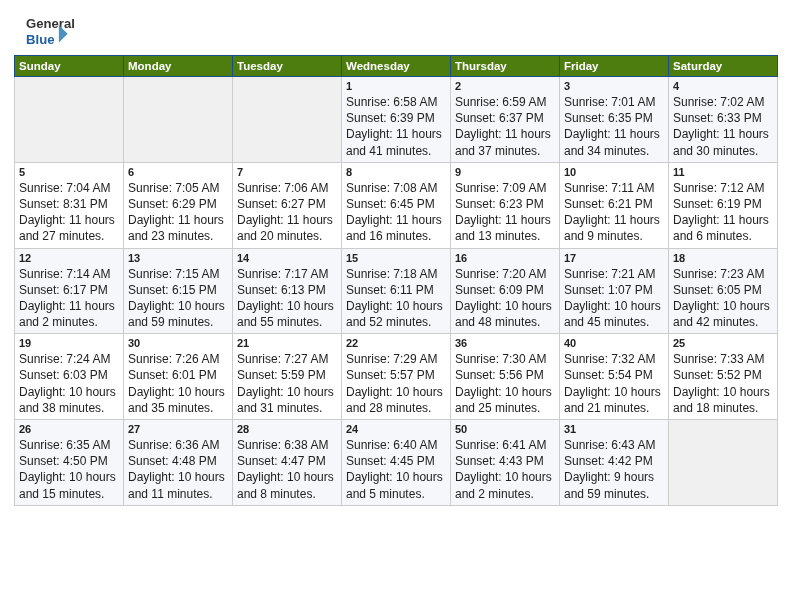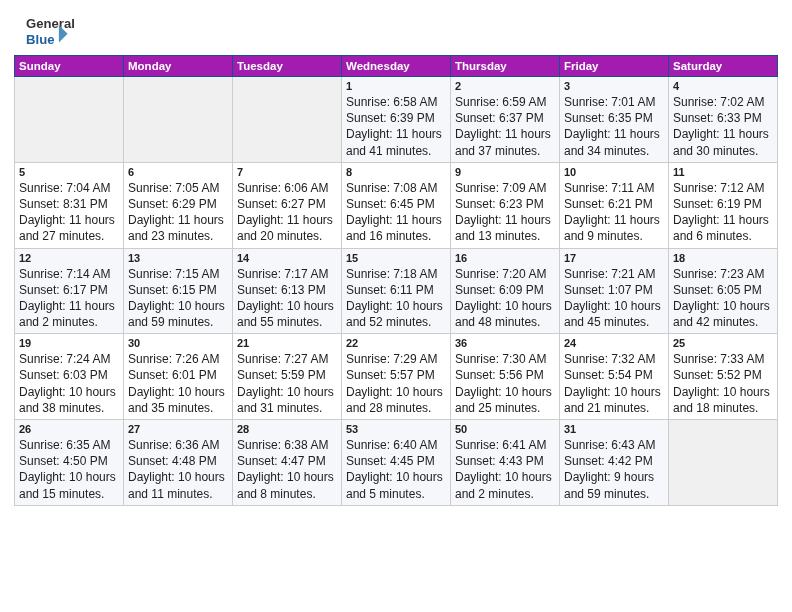--- a/index.html
+++ b/index.html
@@ -42,21 +42,21 @@
     .location {
       font-size: 13px;
       color: #444;
     }
     .calendar-table {
       width: 100%;
       border-collapse: collapse;
       table-layout: fixed;
     }
     .calendar-table thead tr th {
-      background-color: #a21caf;
+      background-color: #4d7c0f;
       color: #fff;
       font-size: 11.5px;
       font-weight: bold;
       padding: 4px 4px;
       text-align: left;
       border: 1px solid #1a4e8a;
     }
     .calendar-table tbody tr td {
       vertical-align: top;
       border: 1px solid #ccc;
@@ -161,21 +161,21 @@
           </td>
           <td>
             <span class="day-num">6</span>
             <div class="cell-info">Sunrise: 7:05 AM
 Sunset: 6:29 PM
 Daylight: 11 hours
 and 23 minutes.</div>
           </td>
           <td>
             <span class="day-num">7</span>
-            <div class="cell-info">Sunrise: 6:06 AM
+            <div class="cell-info">Sunrise: 7:06 AM
 Sunset: 6:27 PM
 Daylight: 11 hours
 and 20 minutes.</div>
           </td>
           <td>
             <span class="day-num">8</span>
             <div class="cell-info">Sunrise: 7:08 AM
 Sunset: 6:45 PM
 Daylight: 11 hours
 and 16 minutes.</div>
@@ -283,21 +283,21 @@
 and 28 minutes.</div>
           </td>
           <td>
             <span class="day-num">36</span>
             <div class="cell-info">Sunrise: 7:30 AM
 Sunset: 5:56 PM
 Daylight: 10 hours
 and 25 minutes.</div>
           </td>
           <td>
-            <span class="day-num">24</span>
+            <span class="day-num">40</span>
             <div class="cell-info">Sunrise: 7:32 AM
 Sunset: 5:54 PM
 Daylight: 10 hours
 and 21 minutes.</div>
           </td>
           <td>
             <span class="day-num">25</span>
             <div class="cell-info">Sunrise: 7:33 AM
 Sunset: 5:52 PM
 Daylight: 10 hours
@@ -320,21 +320,21 @@
 and 11 minutes.</div>
           </td>
           <td>
             <span class="day-num">28</span>
             <div class="cell-info">Sunrise: 6:38 AM
 Sunset: 4:47 PM
 Daylight: 10 hours
 and 8 minutes.</div>
           </td>
           <td>
-            <span class="day-num">53</span>
+            <span class="day-num">24</span>
             <div class="cell-info">Sunrise: 6:40 AM
 Sunset: 4:45 PM
 Daylight: 10 hours
 and 5 minutes.</div>
           </td>
           <td>
             <span class="day-num">50</span>
             <div class="cell-info">Sunrise: 6:41 AM
 Sunset: 4:43 PM
 Daylight: 10 hours

